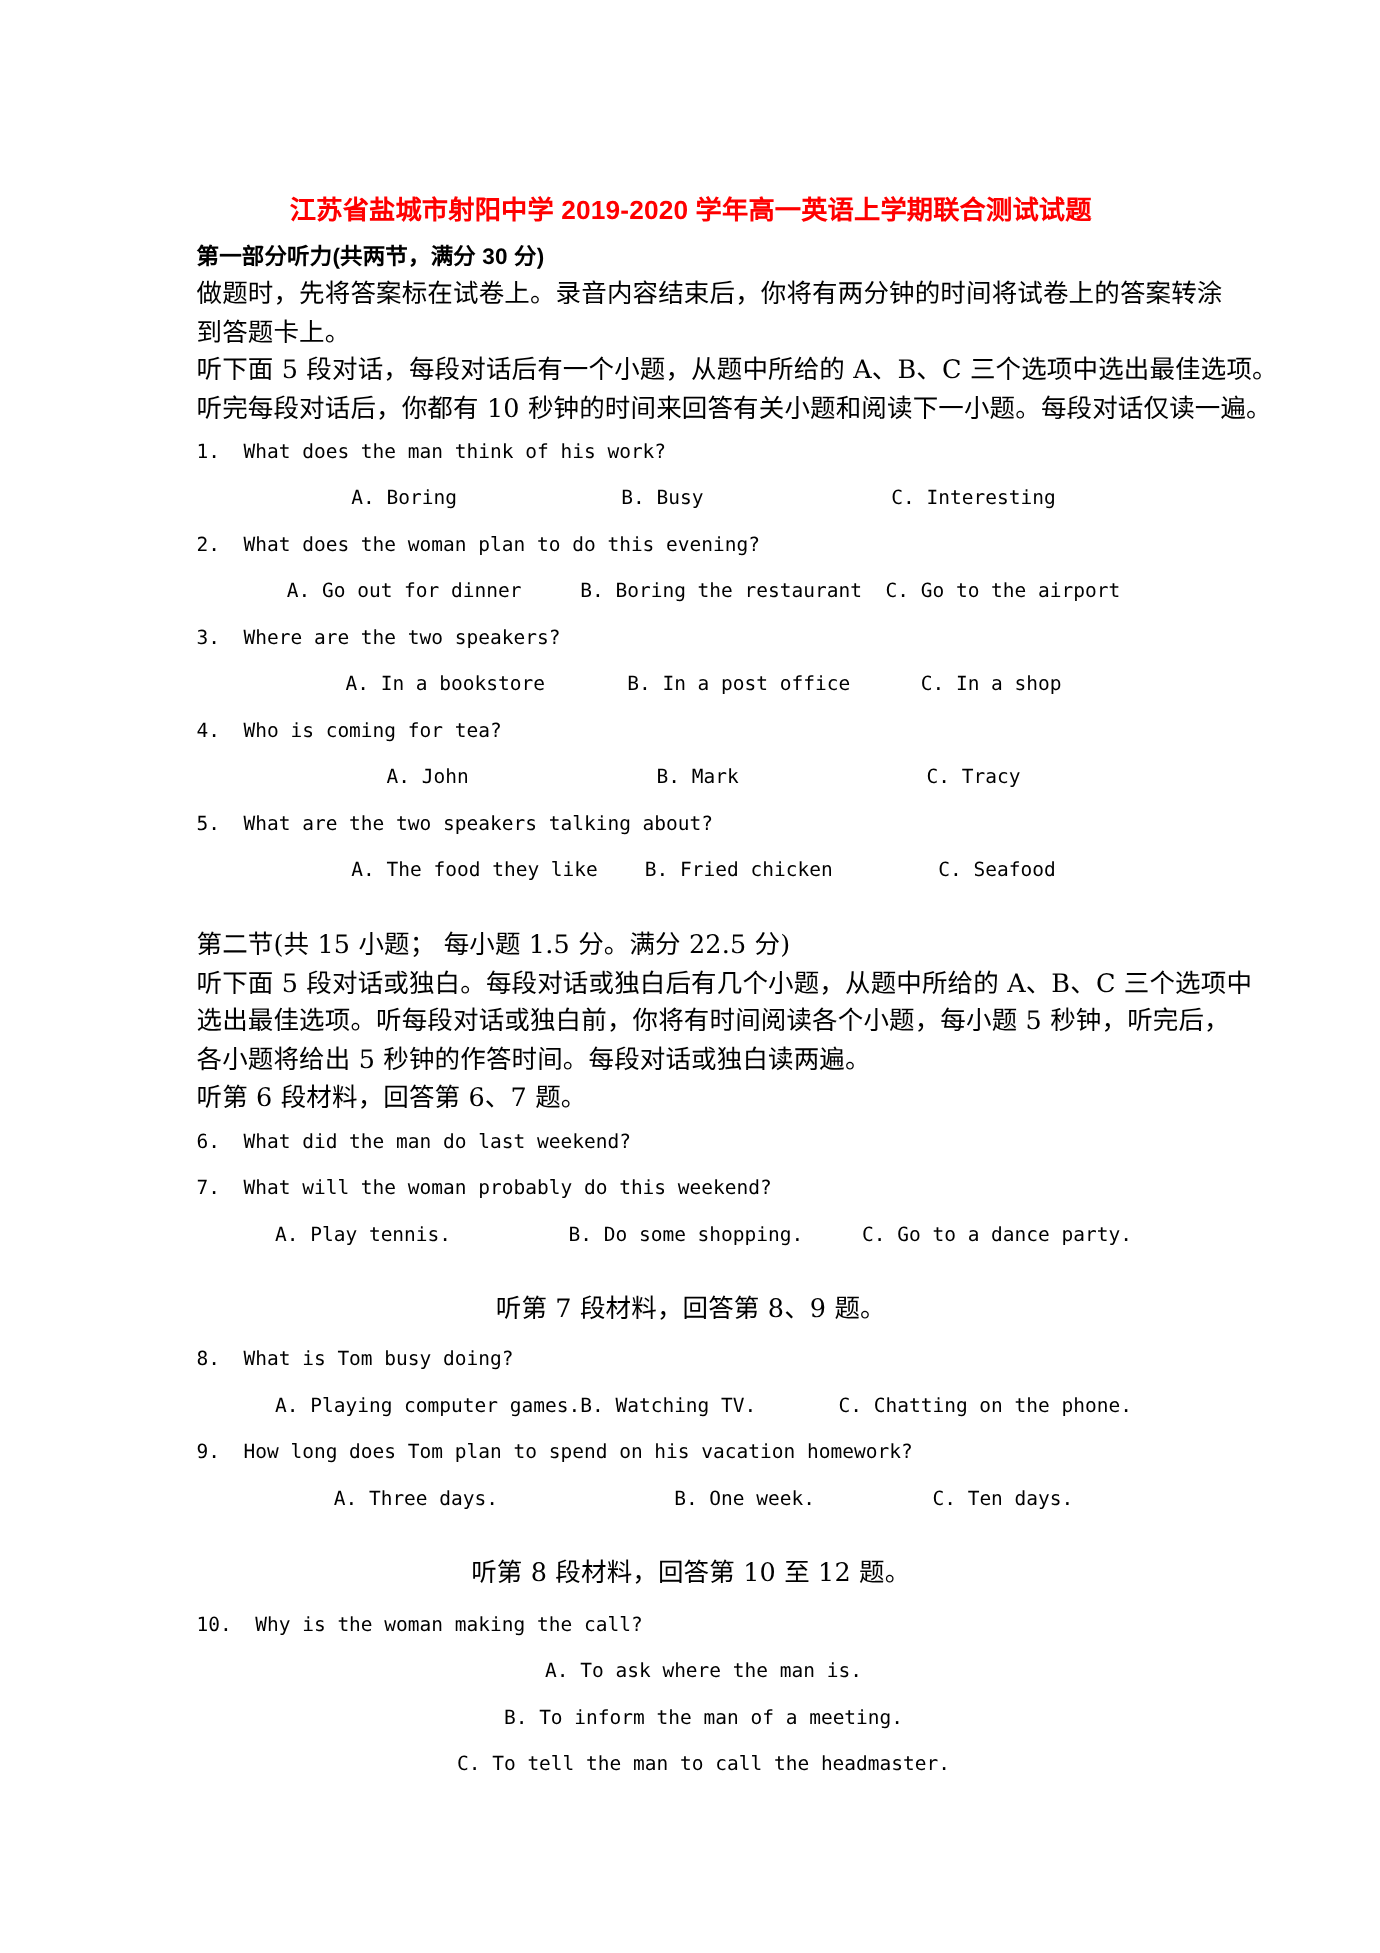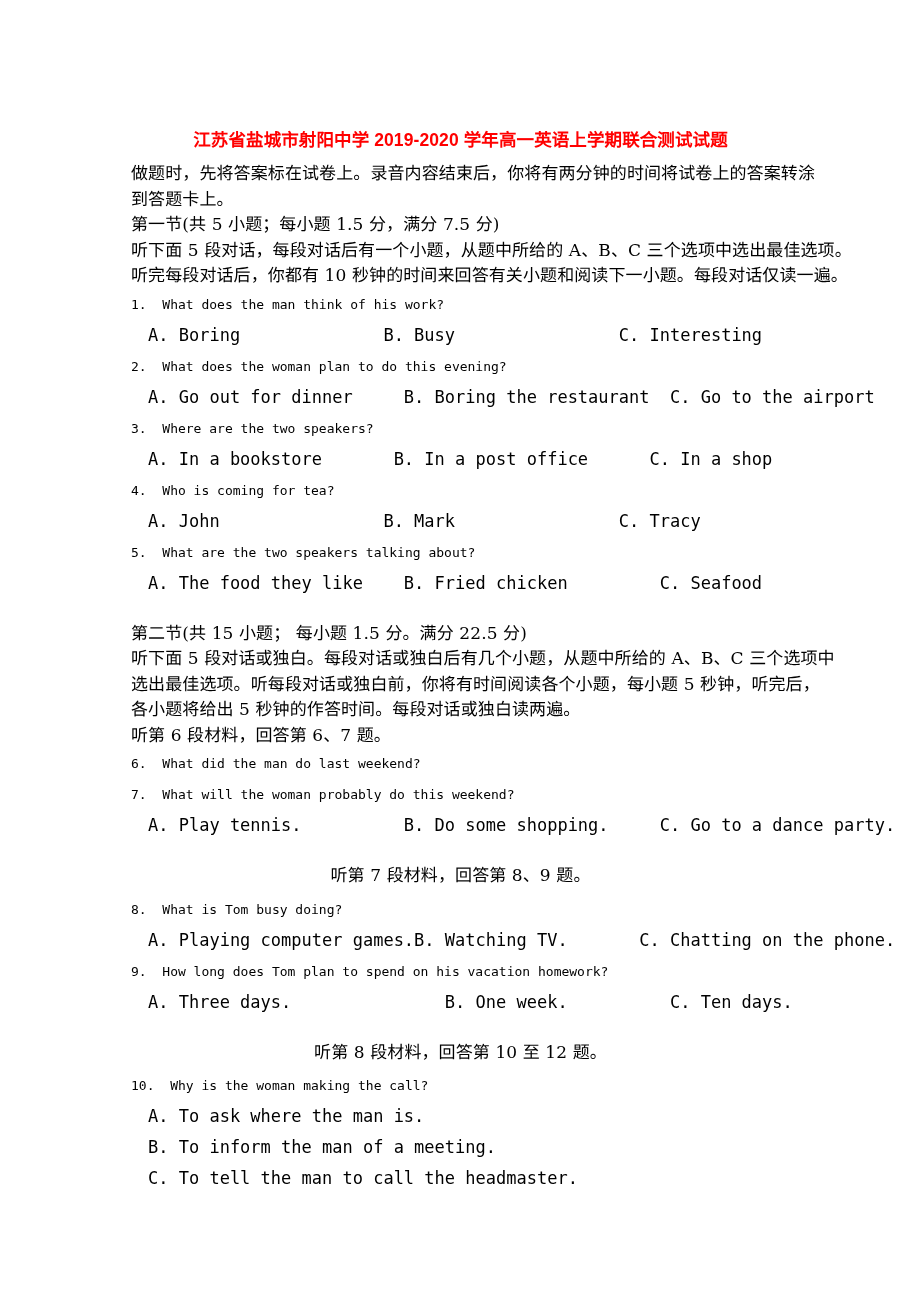--- a/index.html
+++ b/index.html
@@ -65,44 +65,45 @@
   .q-stem {
     font-family: "DejaVu Sans Mono", "Liberation Mono", monospace;
     font-size: 13px;
     line-height: 31px;
     margin: 0;
     white-space: pre;
     letter-spacing: 0px;
   }
   .q-opts {
     font-family: "DejaVu Sans Mono", "Liberation Mono", monospace;
-    font-size: 17px;
+    font-size: 13px;
     line-height: 31px;
     margin: 0;
     white-space: pre;
     padding-left: 17px;
     letter-spacing: 0px;
+    text-align: center;
   }
 
   .block { margin: 0; padding: 0; }
 </style>
 </head>
 <body>
 
 <div class="page">
 
   <h1 class="doc-title">江苏省盐城市射阳中学 2019-2020 学年高一英语上学期联合测试试题</h1>
 
   <div class="block">
+    <div class="sec-head">第一部分听力(共两节，满分 30 分)</div>
     <div class="cn-line">做题时，先将答案标在试卷上。录音内容结束后，你将有两分钟的时间将试卷上的答案转涂</div>
     <div class="cn-line">到答题卡上。</div>
   </div>
 
   <div class="block">
-    <div class="cn-line">第一节(共 5 小题；每小题 1.5 分，满分 7.5 分)</div>
     <div class="cn-line">听下面 5 段对话，每段对话后有一个小题，从题中所给的 A、B、C 三个选项中选出最佳选项。</div>
     <div class="cn-line">听完每段对话后，你都有 10 秒钟的时间来回答有关小题和阅读下一小题。每段对话仅读一遍。</div>
 
     <div class="q-stem">1.  What does the man think of his work?</div>
     <div class="q-opts">A. Boring              B. Busy                C. Interesting</div>
 
     <div class="q-stem">2.  What does the woman plan to do this evening?</div>
     <div class="q-opts">A. Go out for dinner     B. Boring the restaurant  C. Go to the airport</div>
 
     <div class="q-stem">3.  Where are the two speakers?</div>

